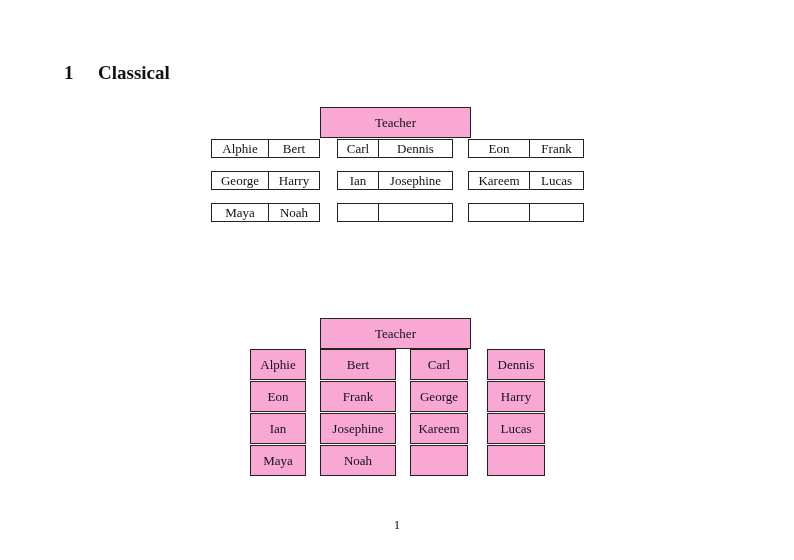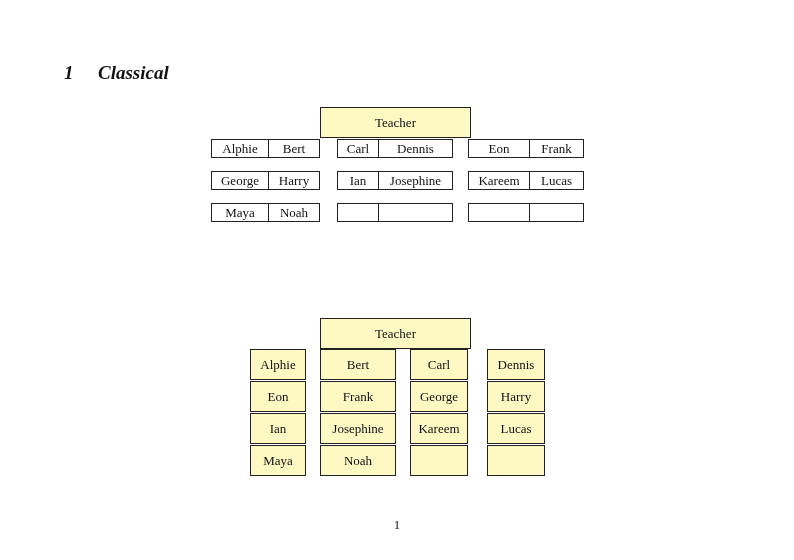--- a/index.html
+++ b/index.html
@@ -17,32 +17,31 @@
     overflow: hidden;
   }
   .heading {
     position: absolute;
     left: 64px;
     font-weight: bold;
     font-size: 19px;
     line-height: 22px;
     color: #111111;
     white-space: nowrap;
-    font-style: italic;
   }
   .sec-num {
     display: inline-block;
     width: 34px;
   }
   .box {
     position: absolute;
     box-sizing: border-box;
     height: 31px;
     border: 1px solid #222222;
-    background: #fef9c3;
+    background: #f9a8d4;
     display: flex;
     align-items: center;
     justify-content: center;
     font-size: 13px;
     line-height: 17px;
     white-space: nowrap;
   }
   .desk {
     position: absolute;
     box-sizing: border-box;

